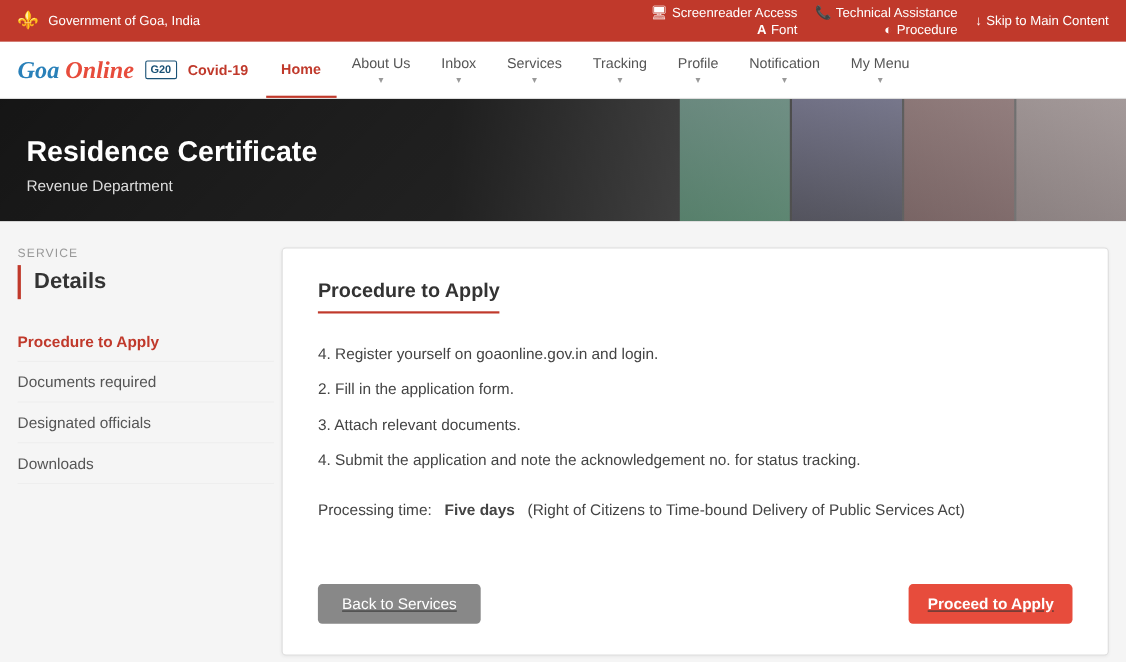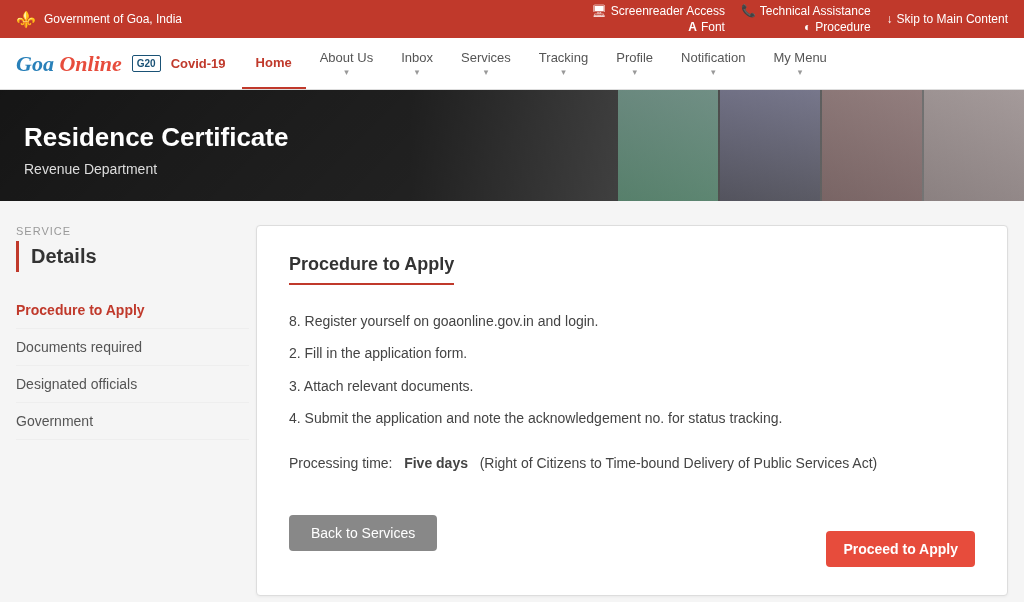--- a/index.html
+++ b/index.html
@@ -142,22 +142,23 @@
     }
     .processing-time {
       margin: 16px 0 28px;
       font-size: 14px;
       color: #444;
     }
     .processing-time strong { font-weight: bold; }
     .btn-row {
       display: flex;
       justify-content: space-between;
-      align-items: center;
+      align-items: flex-end;
       margin-top: 16px;
+      text-decoration: underline;
     }
     .btn-back {
       background: #888;
       color: white;
       border: none;
       padding: 10px 22px;
       border-radius: 4px;
       cursor: pointer;
       font-size: 14px;
     }
@@ -272,29 +273,29 @@
 
 <div class="main-content">
 
   <div class="sidebar">
     <div class="sidebar-service-label">SERVICE</div>
     <div class="sidebar-service-title">Details</div>
     <ul class="sidebar-menu">
       <li class="active">Procedure to Apply</li>
       <li>Documents required</li>
       <li>Designated officials</li>
-      <li>Government</li>
+      <li>Downloads</li>
     </ul>
   </div>
 
   <div class="content-panel">
     <h2>Procedure to Apply</h2>
 
     <ul class="procedure-list">
-      <li>8. Register yourself on goaonline.gov.in and login.</li>
+      <li>4. Register yourself on goaonline.gov.in and login.</li>
       <li>2. Fill in the application form.</li>
       <li>3. Attach relevant documents.</li>
       <li>4. Submit the application and note the acknowledgement no. for status tracking.</li>
     </ul>
 
     <div class="processing-time">
       <span>Processing time:</span>
       &nbsp;
       <strong>Five days</strong>
       &nbsp;

